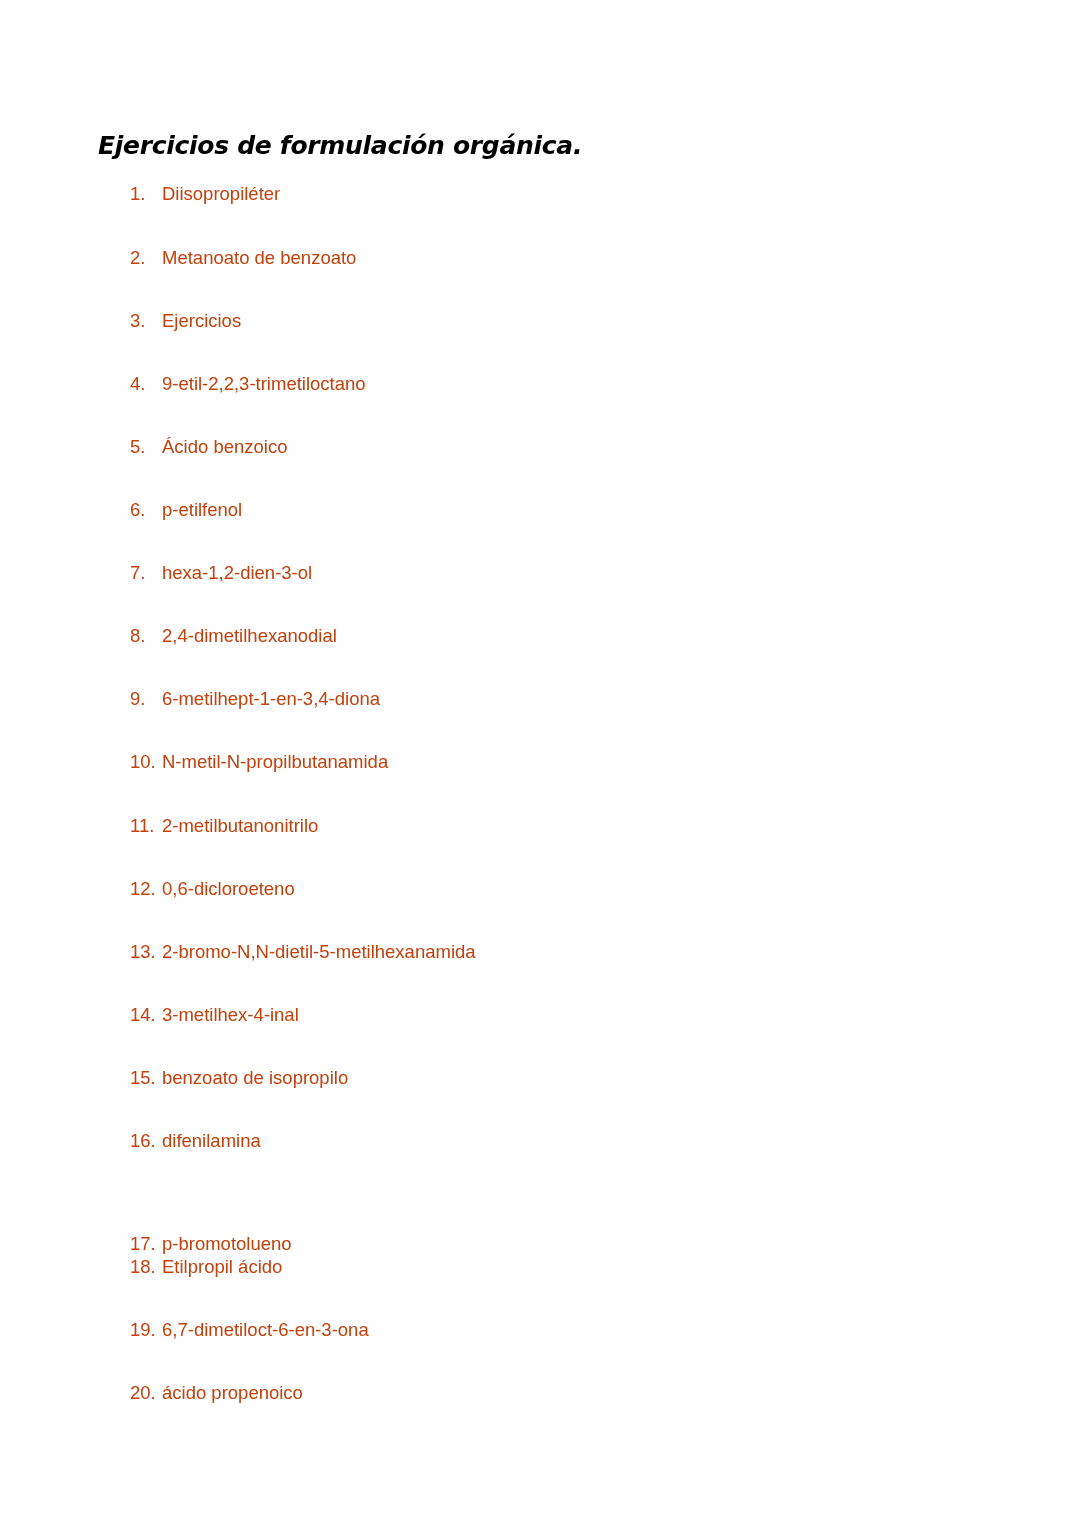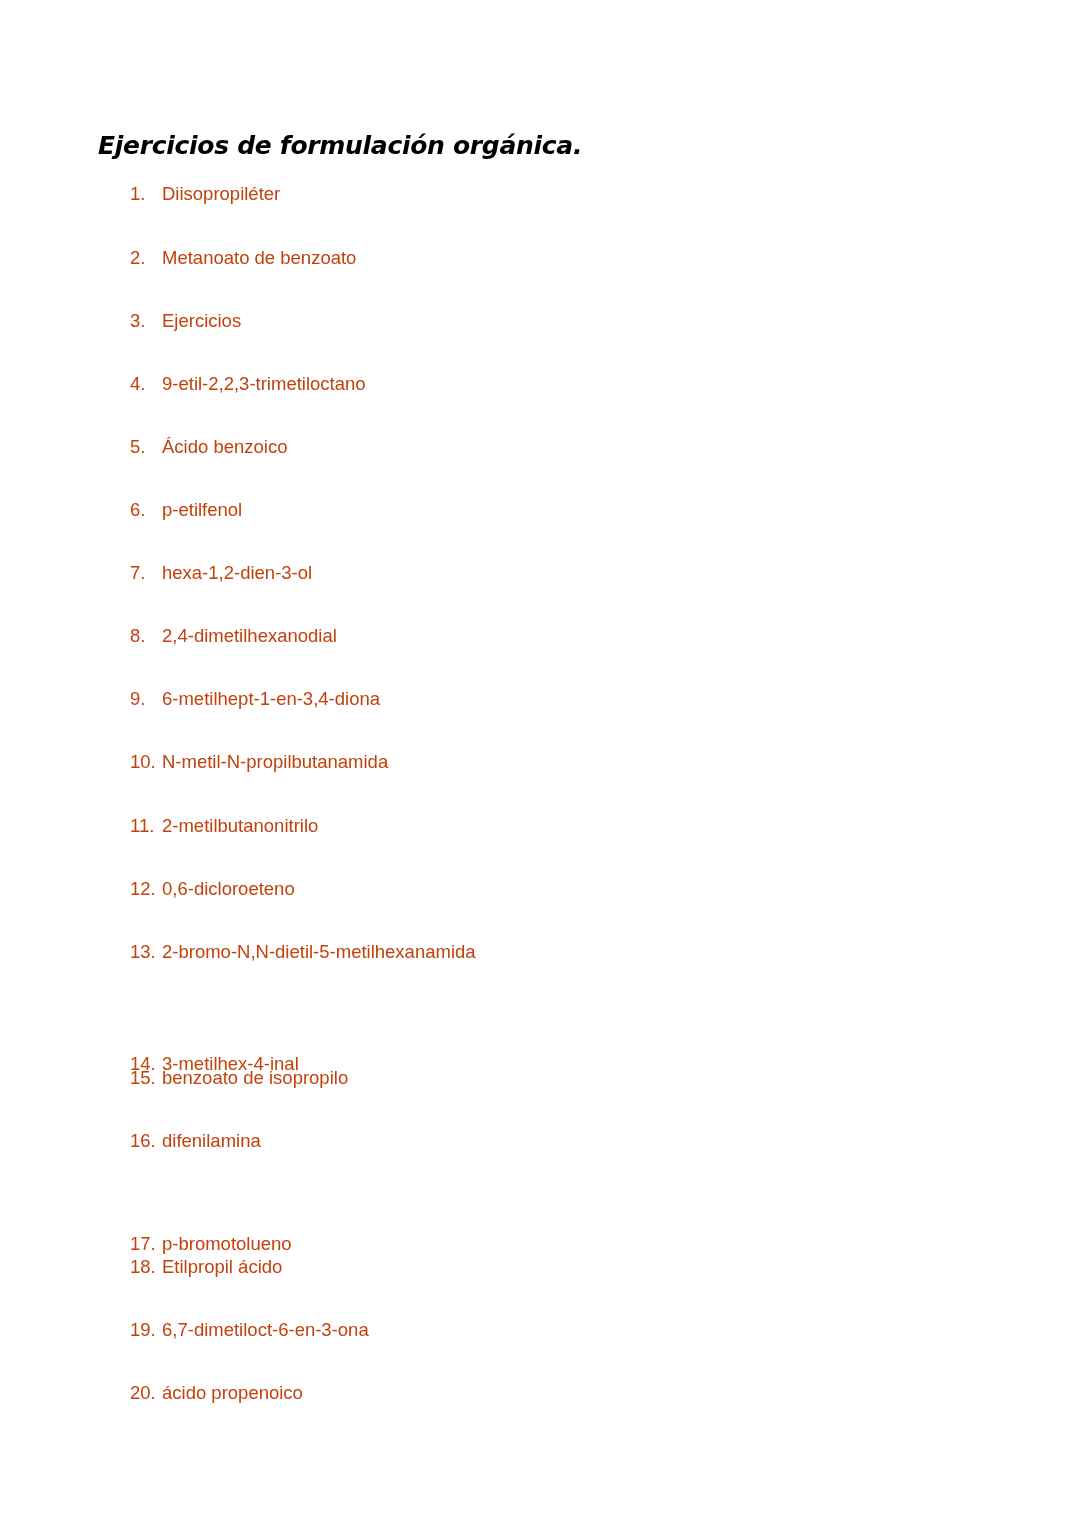--- a/index.html
+++ b/index.html
@@ -73,21 +73,21 @@
     <li class="exercise-item" style="top:372px"><span class="item-number">4.</span><span class="item-text">9-etil-2,2,3-trimetiloctano</span></li>
     <li class="exercise-item" style="top:435px"><span class="item-number">5.</span><span class="item-text">Ácido benzoico</span></li>
     <li class="exercise-item" style="top:498px"><span class="item-number">6.</span><span class="item-text">p-etilfenol</span></li>
     <li class="exercise-item" style="top:561px"><span class="item-number">7.</span><span class="item-text">hexa-1,2-dien-3-ol</span></li>
     <li class="exercise-item" style="top:624px"><span class="item-number">8.</span><span class="item-text">2,4-dimetilhexanodial</span></li>
     <li class="exercise-item" style="top:687px"><span class="item-number">9.</span><span class="item-text">6-metilhept-1-en-3,4-diona</span></li>
     <li class="exercise-item" style="top:750px"><span class="item-number">10.</span><span class="item-text">N-metil-N-propilbutanamida</span></li>
     <li class="exercise-item" style="top:814px"><span class="item-number">11.</span><span class="item-text">2-metilbutanonitrilo</span></li>
     <li class="exercise-item" style="top:877px"><span class="item-number">12.</span><span class="item-text">0,6-dicloroeteno</span></li>
     <li class="exercise-item" style="top:940px"><span class="item-number">13.</span><span class="item-text">2-bromo-N,N-dietil-5-metilhexanamida</span></li>
-    <li class="exercise-item" style="top:1052px"><span class="item-number">14.</span><span class="item-text">3-metilhex-4-inal</span></li>
+    <li class="exercise-item" style="top:1003px"><span class="item-number">14.</span><span class="item-text">3-metilhex-4-inal</span></li>
     <li class="exercise-item" style="top:1066px"><span class="item-number">15.</span><span class="item-text">benzoato de isopropilo</span></li>
     <li class="exercise-item" style="top:1129px"><span class="item-number">16.</span><span class="item-text">difenilamina</span></li>
     <li class="exercise-item" style="top:1232px"><span class="item-number">17.</span><span class="item-text">p-bromotolueno</span></li>
     <li class="exercise-item" style="top:1255px"><span class="item-number">18.</span><span class="item-text">Etilpropil ácido</span></li>
     <li class="exercise-item" style="top:1318px"><span class="item-number">19.</span><span class="item-text">6,7-dimetiloct-6-en-3-ona</span></li>
     <li class="exercise-item" style="top:1381px"><span class="item-number">20.</span><span class="item-text">ácido propenoico</span></li>
   </ol>
 </div>
 
 </body></html>

